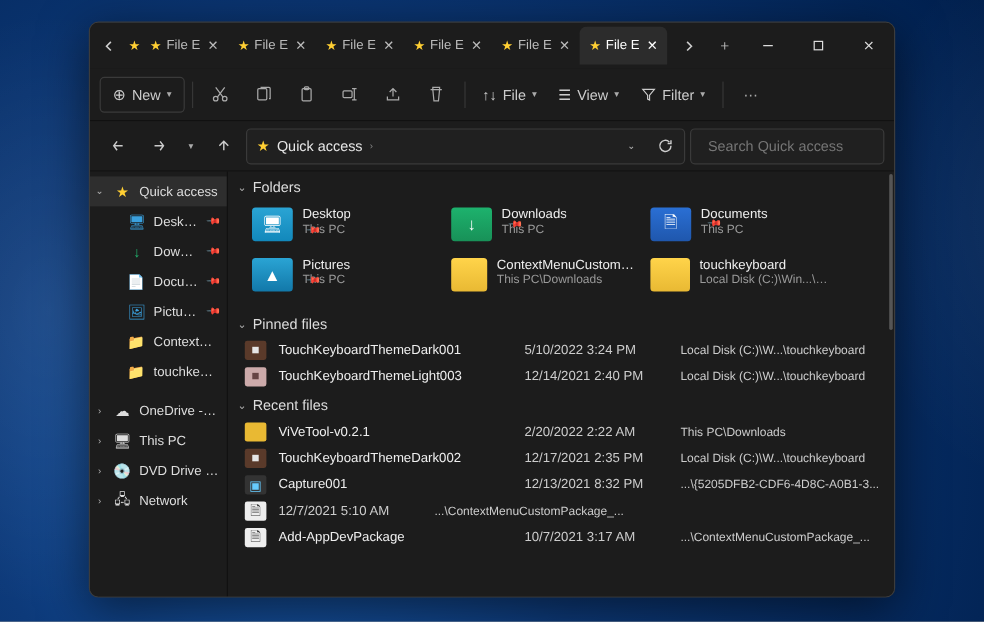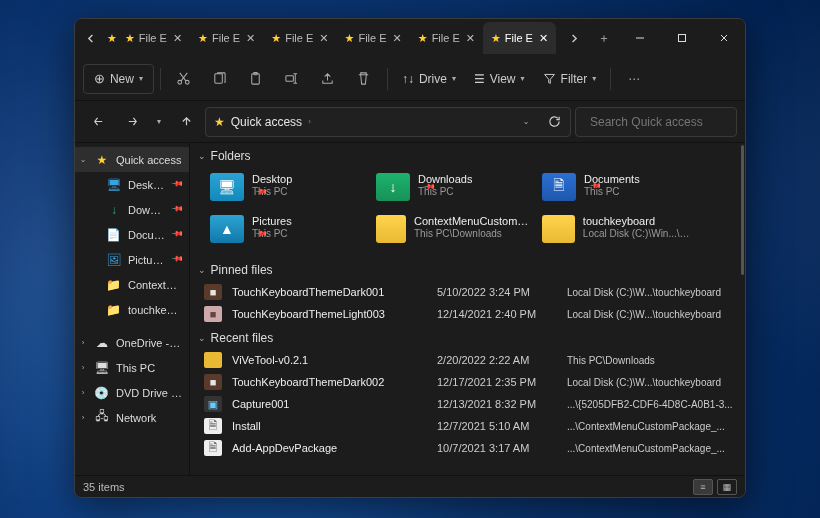--- a/index.html
+++ b/index.html
@@ -225,21 +225,21 @@
         </svg>
       </div>
     <div class="tbtn icon">
         <svg width="15" height="15" viewBox="0 0 16 16" stroke="#aaa" fill="none" stroke-width="1.1">
           <path d="M3 4h10M5 4V2h6v2M5 4l1 10h4l1-10"></path>
         </svg>
       </div>
     <div class="sep"></div>
     <div class="tbtn">
       <span>↑↓</span>
-      <span>Drive</span>
+      <span>File</span>
       <span class="chev">▾</span>
     </div>
     <div class="tbtn">
       <span>☰</span>
       <span>View</span>
       <span class="chev">▾</span>
     </div>
     <div class="tbtn">
       <svg width="13" height="13" viewBox="0 0 16 16" stroke="#ccc" fill="none" stroke-width="1.2">
           <path d="M2 3h12l-5 6v5l-2-1v-4z"></path>
@@ -452,35 +452,26 @@
             <span class="rloc">Local Disk (C:)\W...\touchkeyboard</span>
           </div>
           <div class="row">
             <div class="ri" style="background:#333;color:#6cf">▣</div>
             <span class="rname">Capture001</span>
             <span class="rdate">12/13/2021 8:32 PM</span>
             <span class="rloc">...\{5205DFB2-CDF6-4D8C-A0B1-3...</span>
           </div>
           <div class="row">
             <div class="ri" style="background:#eee;color:#333">🗎</div>
-            <span class="rname">Install</span>
             <span class="rdate">12/7/2021 5:10 AM</span>
             <span class="rloc">...\ContextMenuCustomPackage_...</span>
           </div>
           <div class="row">
             <div class="ri" style="background:#eee;color:#333">🗎</div>
             <span class="rname">Add-AppDevPackage</span>
             <span class="rdate">10/7/2021 3:17 AM</span>
             <span class="rloc">...\ContextMenuCustomPackage_...</span>
           </div>
         </div>
     </div>
   </div>
 
-  <div class="status">
-    <span>35 items</span>
-    <span class="spacer"></span>
-    <div class="viewbtns">
-      <div class="viewbtn active">≡</div>
-      <div class="viewbtn">▦</div>
-    </div>
-  </div>
 </div>
 
 </body></html>

